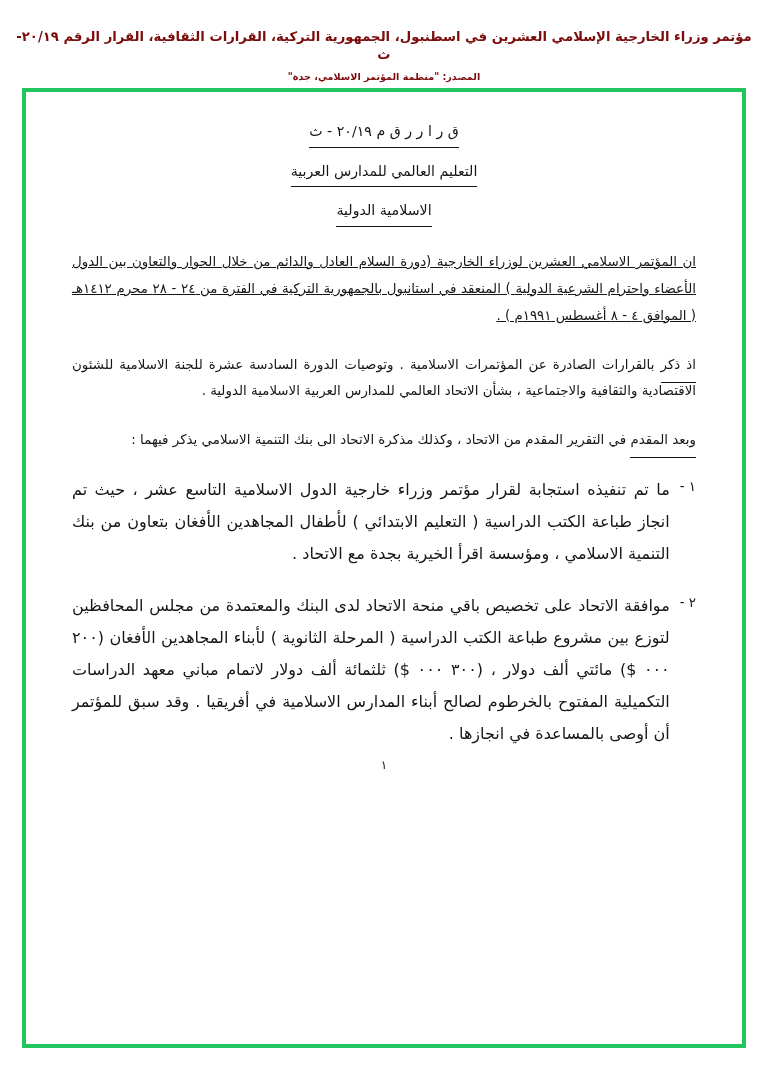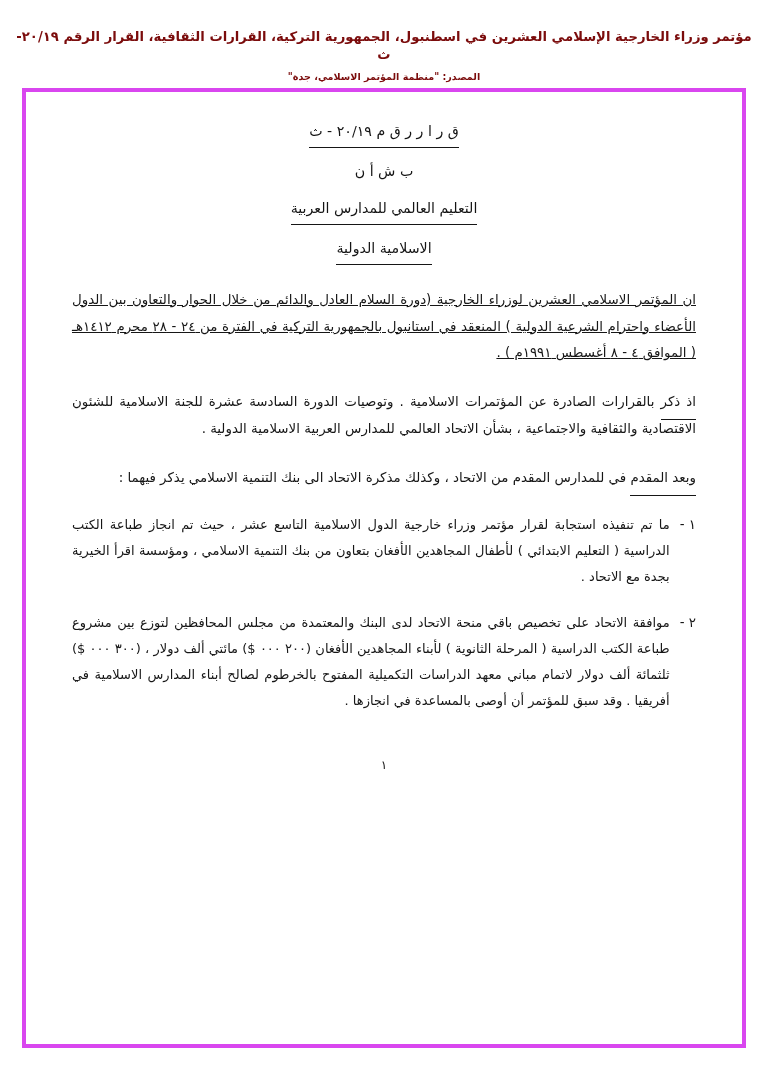--- a/index.html
+++ b/index.html
@@ -44,21 +44,21 @@
     direction: rtl;
   }
 
   
   .frame {
     position: absolute;
     left: 22px;
     top: 88px;
     width: 724px;
     height: 960px;
-    border: 4px solid #d946ef;
+    border: 4px solid #22c55e;
     box-sizing: border-box;
     background: #ffffff;
   }
   .frame-inner {
     padding: 26px 46px 10px 46px;
     box-sizing: border-box;
     height: 100%;
     direction: rtl;
   }
 
@@ -122,21 +122,21 @@
     line-height: 2.0;
     letter-spacing: 0.5px;
     white-space: nowrap;
     padding-top: 0px;
   }
   .item-body {
     flex: 1 1 auto;
     text-align: justify;
     text-align-last: right;
     letter-spacing: 0.7px;
-    font-size: 13px;
+    font-size: 16px;
     line-height: 2.0;
   }
 
   
   .page-number {
     position: absolute;
     left: 0;
     right: 0;
     bottom: 14px;
     text-align: center;
@@ -155,39 +155,38 @@
     <div class="header-source">المصدر: "منظمة المؤتمر الاسلامي، جدة"</div>
   </div>
 
   <div class="frame">
     <div class="frame-inner body-text">
 
       <div class="title-block">
         <div class="t-line spaced">
           <span class="t-underline">ق ر ا ر  ر ق م  ٢٠/١٩ - ث</span>
         </div>
-        <div class="t-line spaced">ب ش أ ن</div>
         <div class="t-line spaced">
           <span class="t-underline">التعليم العالمي للمدارس العربية</span>
         </div>
         <div class="t-line spaced">
           <span class="t-underline">الاسلامية الدولية</span>
         </div>
       </div>
 
       <p class="para gap-sm">ان المؤتمر الاسلامي العشرين لوزراء الخارجية (دورة السلام العادل والدائم من خلال الحوار والتعاون بين الدول الأعضاء واحترام الشرعية الدولية ) المنعقد في استانبول بالجمهورية التركية في الفترة من ٢٤ - ٢٨ محرم ١٤١٢هـ ( الموافق ٤ - ٨ أغسطس ١٩٩١م ) .</p>
 
       <p class="para gap">
         <span class="kw">اذ ذكر</span>
         <span>بالقرارات الصادرة عن المؤتمرات الاسلامية . وتوصيات الدورة السادسة عشرة للجنة الاسلامية للشئون الاقتصادية والثقافية والاجتماعية ، بشأن الاتحاد العالمي للمدارس العربية الاسلامية الدولية .</span>
       </p>
 
       <p class="para gap">
         <span class="kw">وبعد المقدم</span>
-        <span>في للمدارس المقدم من الاتحاد ، وكذلك مذكرة الاتحاد الى بنك التنمية الاسلامي يذكر فيهما :</span>
+        <span>في التقرير المقدم من الاتحاد ، وكذلك مذكرة الاتحاد الى بنك التنمية الاسلامي يذكر فيهما :</span>
       </p>
 
       <div class="item">
         <div class="item-num">١ -</div>
         <div class="item-body">ما تم تنفيذه استجابة لقرار مؤتمر وزراء خارجية الدول الاسلامية التاسع عشر ، حيث تم انجاز طباعة الكتب الدراسية ( التعليم الابتدائي ) لأطفال المجاهدين الأفغان بتعاون من بنك التنمية الاسلامي ، ومؤسسة اقرأ الخيرية بجدة مع الاتحاد .</div>
       </div>
 
       <div class="item">
         <div class="item-num">٢ -</div>
         <div class="item-body">موافقة الاتحاد على تخصيص باقي منحة الاتحاد لدى البنك والمعتمدة من مجلس المحافظين لتوزع بين مشروع طباعة الكتب الدراسية ( المرحلة الثانوية ) لأبناء المجاهدين الأفغان (٢٠٠ ٠٠٠ $) مائتي ألف دولار ، (٣٠٠ ٠٠٠ $) ثلثمائة ألف دولار لاتمام مباني معهد الدراسات التكميلية المفتوح بالخرطوم لصالح أبناء المدارس الاسلامية في أفريقيا . وقد سبق للمؤتمر أن أوصى بالمساعدة في انجازها .</div>

